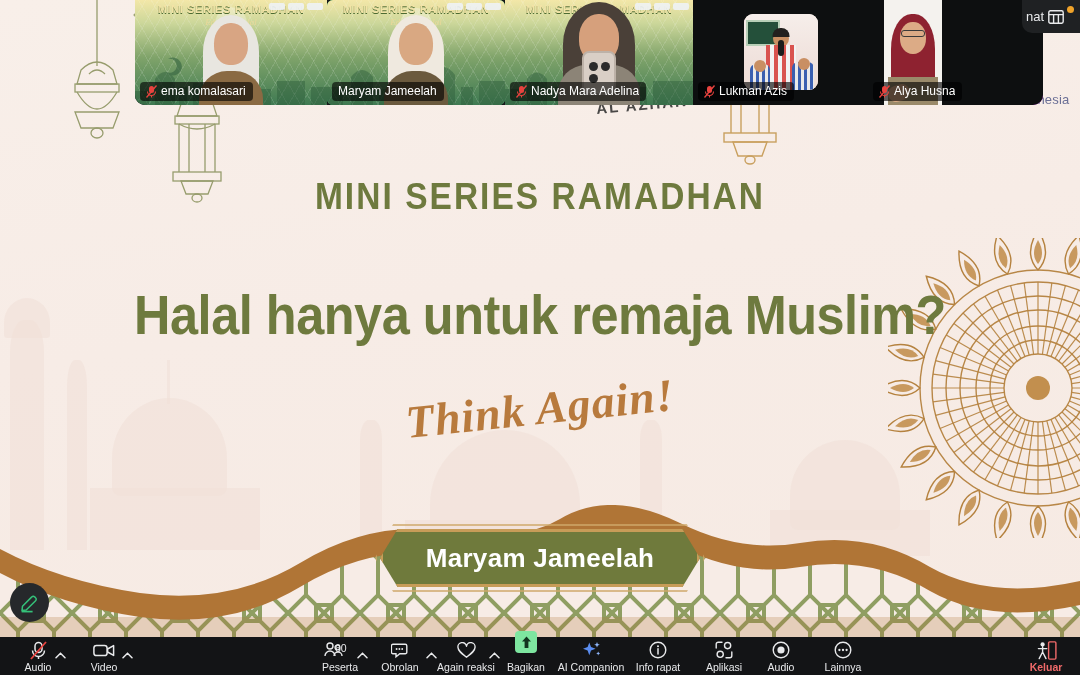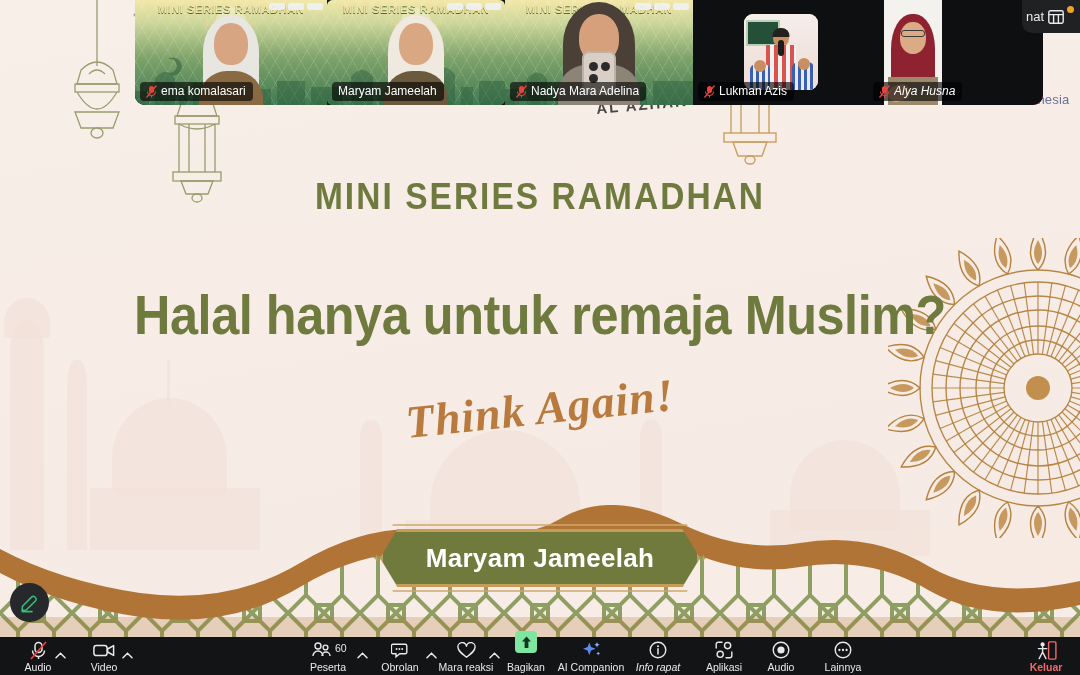--- a/index.html
+++ b/index.html
@@ -654,21 +654,21 @@
               <rect x="3" y="1" width="5" height="7" rx="2.5" fill="#e8433f"></rect>
               <path d="M1.5 6.5 a4 4 0 0 0 8 0" stroke="#e8433f" stroke-width="1.1" fill="none"></path>
               <line x1="5.5" y1="10.5" x2="5.5" y2="12.5" stroke="#e8433f" stroke-width="1.1"></line>
               <line x1="0.5" y1="12.5" x2="10.5" y2="0.5" stroke="#e8433f" stroke-width="1.3"></line>
             </svg>
         </span>
         <span>Lukman Azis</span>
       </div>
     </div>
 
-    <div class="tile" style="width:175px;background:#d946ef;font-style:italic;">
+    <div class="tile" style="width:175px;background:#d946ef;">
       <div class="tile-photo">
         <div style="position:absolute;left:16px;top:0;width:58px;height:105px;background:#f4f2ee;overflow:hidden;">
           <div style="position:absolute;left:50%;transform:translateX(-50%);top:14px;width:44px;height:92px;border-radius:46% 46% 16% 16% / 38% 38% 10% 10%;background:#8e2230;"></div>
           <div style="position:absolute;left:50%;transform:translateX(-50%);top:22px;width:26px;height:32px;border-radius:48%;background:#dcab86;"></div>
           <div style="position:absolute;left:50%;transform:translateX(-50%);top:30px;width:24px;height:7px;border-radius:3px;border:1.5px solid #3a3a3a;"></div>
           <div style="position:absolute;left:50%;transform:translateX(-50%);bottom:0;width:50px;height:28px;background:#9a8a6a;"></div>
           <div style="position:absolute;left:4px;bottom:4px;width:22px;height:16px;border-radius:8px;background:#dcab86;transform:rotate(-18deg);"></div>
         </div>
       </div>
       <div class="nameplate">
@@ -734,21 +734,21 @@
           </svg>
       </div>
       <div class="tb-label">Video</div>
     </div>
     <div class="caret" style="left:121px;">
       <svg width="11" height="7" viewBox="0 0 11 7">
           <path d="M1 5.8 L5.5 1.2 L10 5.8" fill="none" stroke="#e8e9eb" stroke-width="1.5" stroke-linecap="round"></path>
         </svg>
     </div>
 
-    <div class="tb-item" style="left:296px;text-align:right;">
+    <div class="tb-item" style="left:308px;text-align:right;">
       <div class="tb-icon" style="transform:translateX(-7px);">
         <svg width="19" height="16" viewBox="0 0 19 16">
             <circle cx="6" cy="4" r="3" fill="none" stroke="#e8e9eb" stroke-width="1.4"></circle>
             <path d="M1 14 a5 5 0 0 1 10 0" fill="none" stroke="#e8e9eb" stroke-width="1.4"></path>
             <circle cx="13.5" cy="5.5" r="2.4" fill="none" stroke="#e8e9eb" stroke-width="1.4"></circle>
             <path d="M10 14 a4 4 0 0 1 8 0" fill="none" stroke="#e8e9eb" stroke-width="1.4"></path>
           </svg>
       </div>
       <div class="tb-label">Peserta</div>
     </div>
@@ -775,21 +775,21 @@
           <path d="M1 5.8 L5.5 1.2 L10 5.8" fill="none" stroke="#e8e9eb" stroke-width="1.5" stroke-linecap="round"></path>
         </svg>
     </div>
 
     <div class="tb-item" style="left:434px;">
       <div class="tb-icon">
         <svg width="19" height="17" viewBox="0 0 19 17">
             <path d="M9.5 15.2 C4 11 1 8.6 1 5.6 A4.2 4.2 0 0 1 9.5 4.2 A4.2 4.2 0 0 1 18 5.6 C18 8.6 15 11 9.5 15.2 z" fill="none" stroke="#e8e9eb" stroke-width="1.4" stroke-linejoin="round"></path>
           </svg>
       </div>
-      <div class="tb-label">Mara reaksi</div>
+      <div class="tb-label">Again reaksi</div>
     </div>
     <div class="caret" style="left:488px;">
       <svg width="11" height="7" viewBox="0 0 11 7">
           <path d="M1 5.8 L5.5 1.2 L10 5.8" fill="none" stroke="#e8e9eb" stroke-width="1.5" stroke-linecap="round"></path>
         </svg>
     </div>
 
     <div class="tb-item" style="left:494px;gap:8px;">
       <div class="tb-icon">
         <div class="share-box">
@@ -805,21 +805,21 @@
       <div class="tb-icon">
         <svg width="21" height="18" viewBox="0 0 21 18">
             <path d="M8.3 1.4 L10 6.1 L14.6 7.8 L10 9.5 L8.3 14.2 L6.6 9.5 L2 7.8 L6.6 6.1 z" fill="#5b8df0"></path>
             <path d="M16 1 L16.8 3 L18.8 3.8 L16.8 4.6 L16 6.6 L15.2 4.6 L13.2 3.8 L15.2 3 z" fill="#8fb6fa"></path>
             <path d="M17.2 10.4 L17.8 11.8 L19.2 12.4 L17.8 13 L17.2 14.4 L16.6 13 L15.2 12.4 L16.6 11.8 z" fill="#8fb6fa"></path>
           </svg>
       </div>
       <div class="tb-label">AI Companion</div>
     </div>
 
-    <div class="tb-item" style="left:626px;font-style:italic;">
+    <div class="tb-item" style="left:626px;">
       <div class="tb-icon">
         <svg width="18" height="18" viewBox="0 0 18 18">
             <circle cx="9" cy="9" r="7.8" fill="none" stroke="#e8e9eb" stroke-width="1.4"></circle>
             <circle cx="9" cy="5.2" r="1" fill="#e8e9eb"></circle>
             <line x1="9" y1="7.8" x2="9" y2="13" stroke="#e8e9eb" stroke-width="1.5" stroke-linecap="round"></line>
           </svg>
       </div>
       <div class="tb-label">Info rapat</div>
     </div>
 

